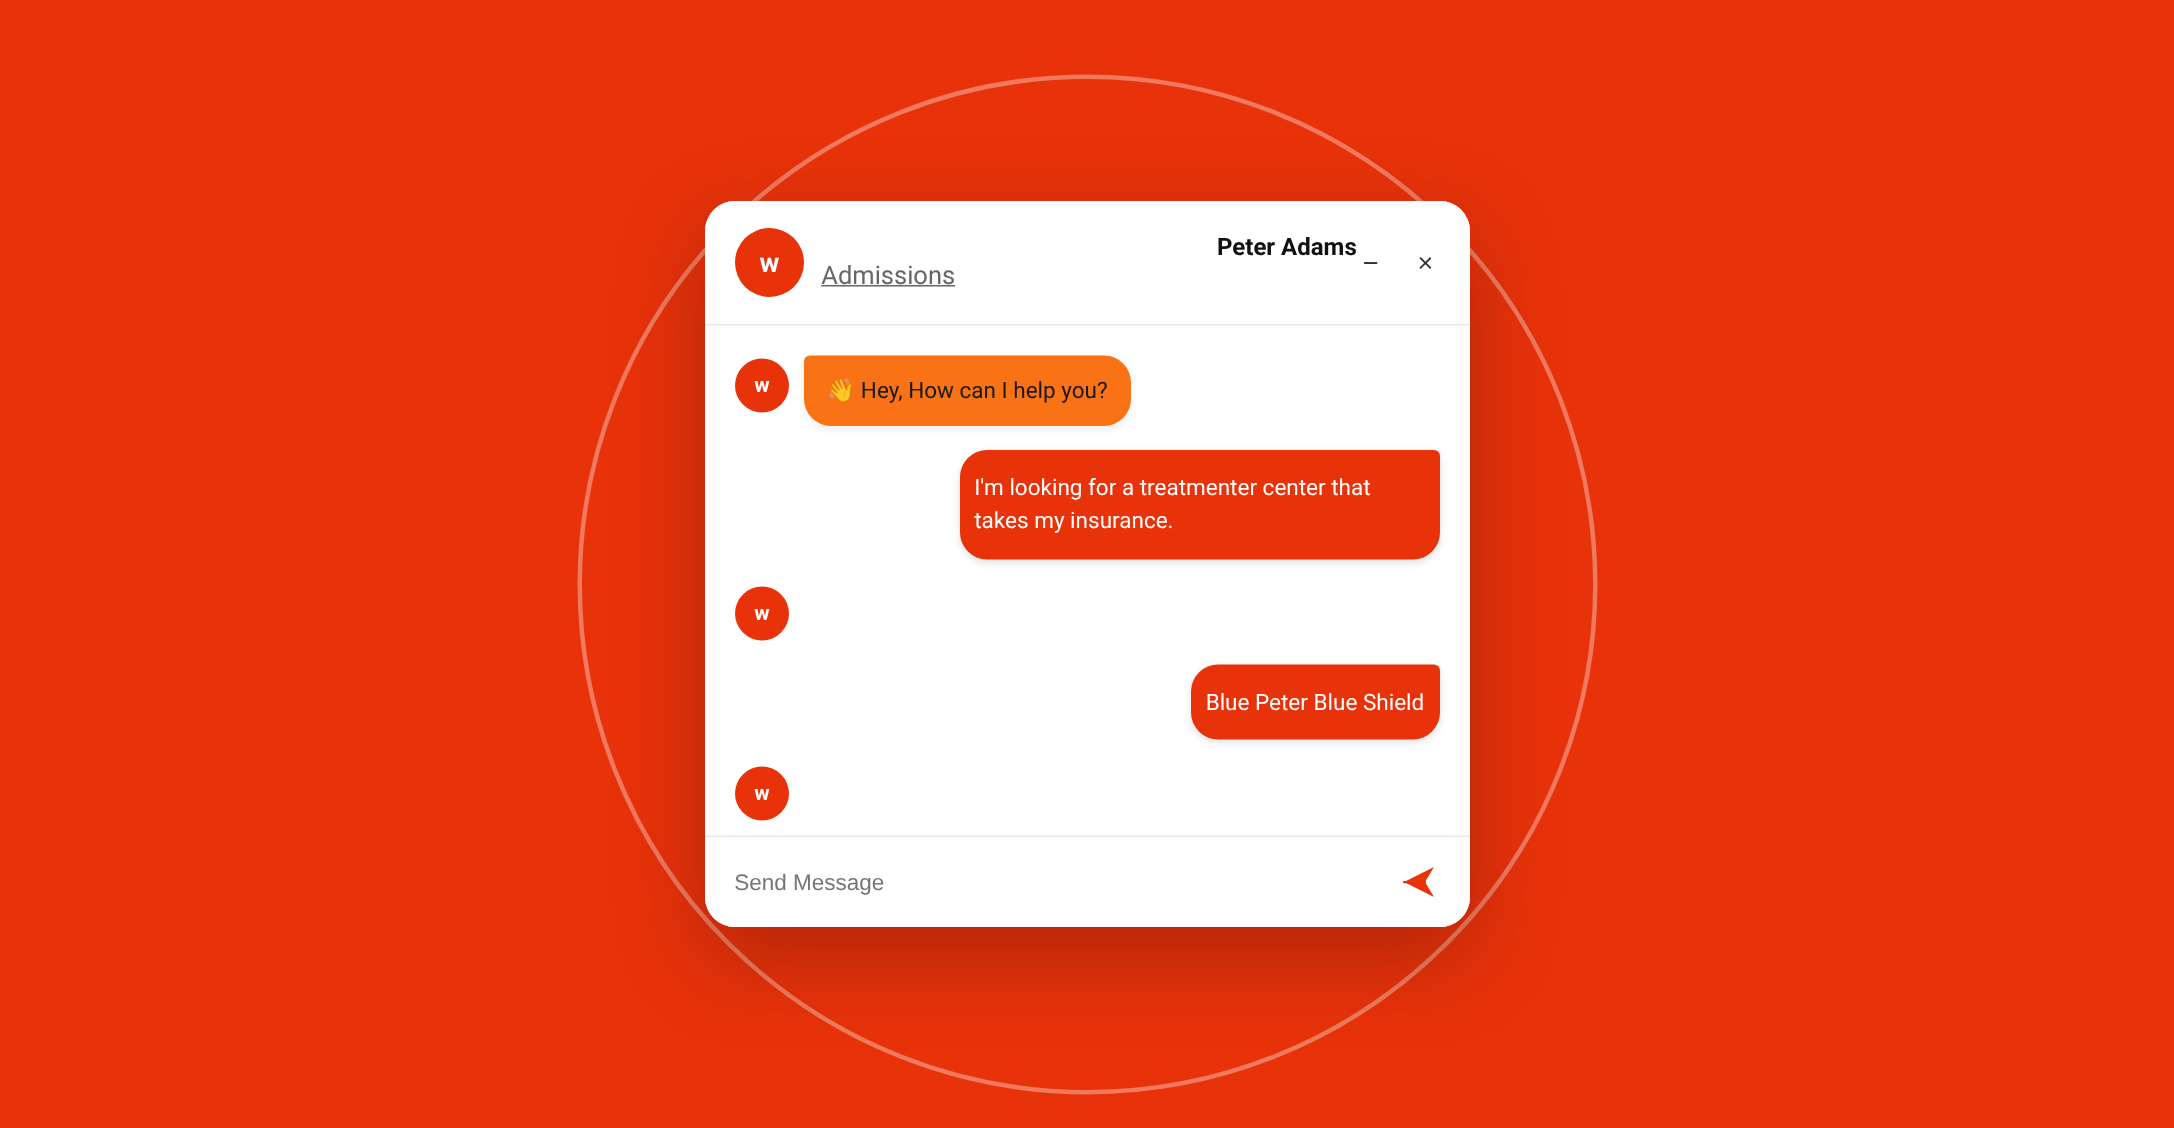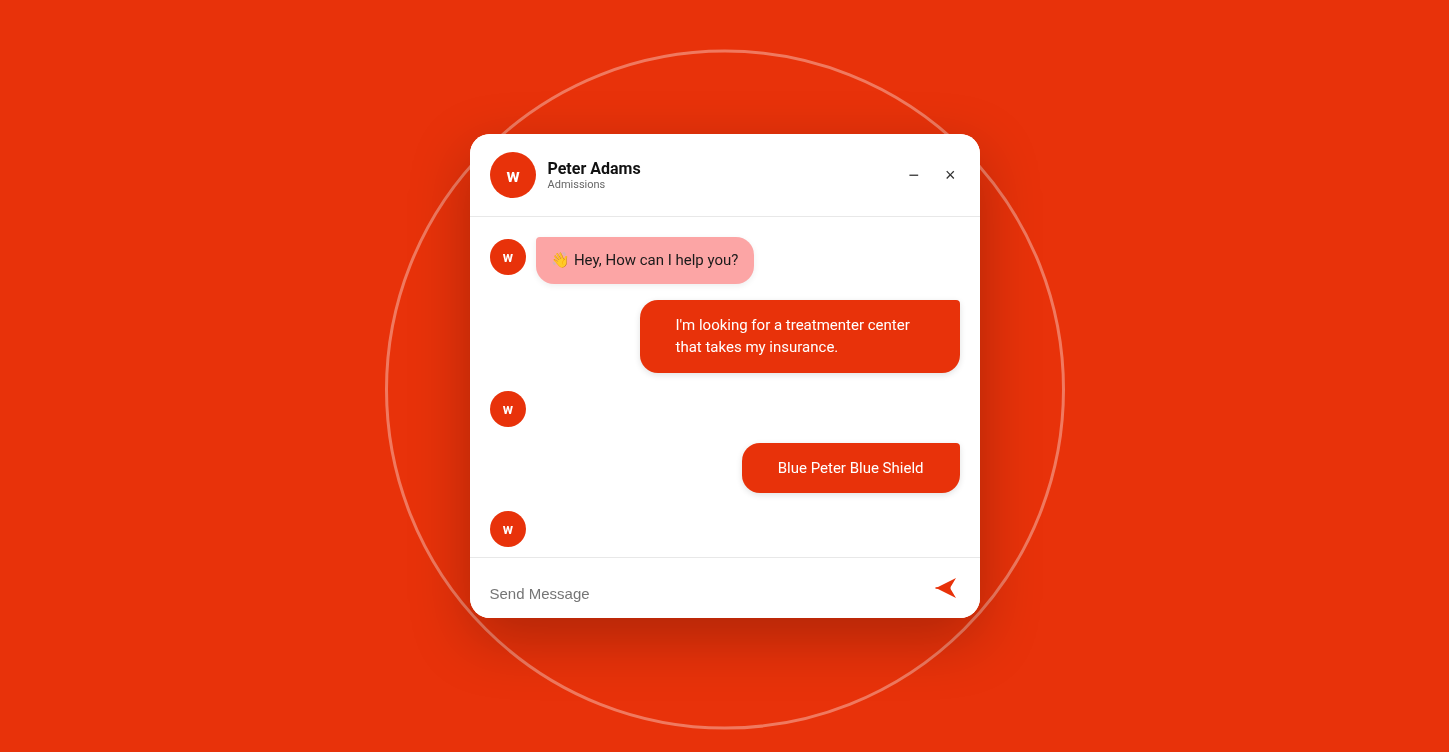--- a/index.html
+++ b/index.html
@@ -70,26 +70,28 @@
 
     .header-text {
       flex: 1;
     }
 
     .header-name {
       font-size: 16px;
       font-weight: 700;
       color: #111;
       line-height: 1.2;
+      text-align: right;
     }
 
     .header-subtitle {
-      font-size: 11px;
+      font-size: 17px;
       color: #666;
       line-height: 1.2;
+      text-decoration: underline;
     }
 
     .header-actions {
       display: flex;
       gap: 18px;
       align-items: center;
     }
 
     .header-btn {
       background: none;
@@ -131,53 +133,53 @@
     }
 
     .bot-avatar-icon {
       color: #fff;
       font-size: 14px;
       font-weight: 700;
       letter-spacing: -1px;
     }
 
     .bot-bubble {
-      background: #fca5a5;
+      background: #f97316;
       border-radius: 4px 18px 18px 18px;
       padding: 12px 16px;
       font-size: 15px;
       color: #1a1a1a;
       line-height: 1.5;
       max-width: 320px;
       box-shadow: 0 2px 6px rgba(0,0,0,0.07);
     }
 
     
     .user-row {
       display: flex;
       justify-content: flex-end;
     }
 
     .user-bubble {
       background: #e8320a;
       border-radius: 18px 4px 18px 18px;
-      padding: 14px 36px;
+      padding: 14px 10px;
       font-size: 15px;
       color: #fff;
       line-height: 1.5;
       max-width: 320px;
       box-shadow: 0 2px 6px rgba(0,0,0,0.12);
     }
 
     
     .chat-footer {
       border-top: 1px solid #e8e8e8;
       padding: 16px 20px;
       display: flex;
-      align-items: flex-end;
+      align-items: center;
       gap: 14px;
       background: #fff;
     }
 
     .message-input {
       flex: 1;
       border: none;
       outline: none;
       font-size: 15px;
       color: #999;

